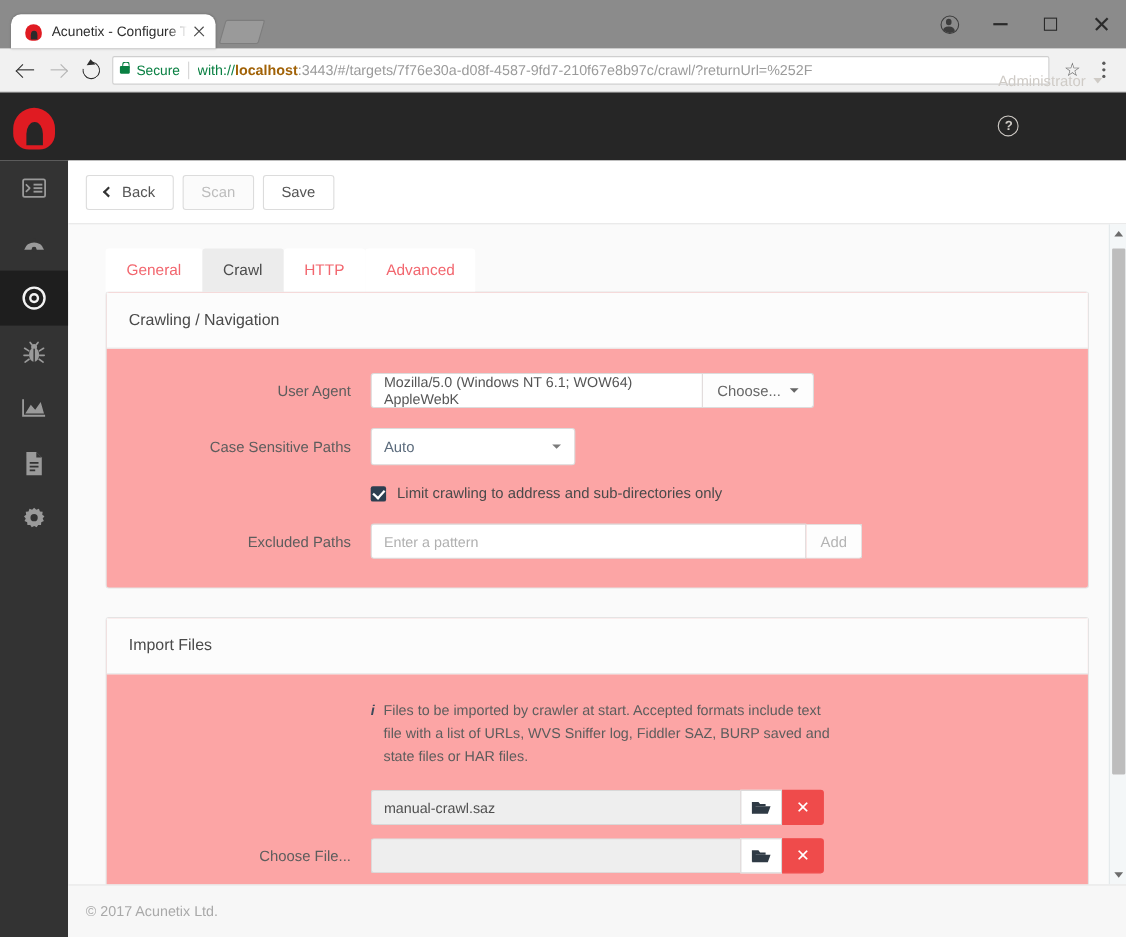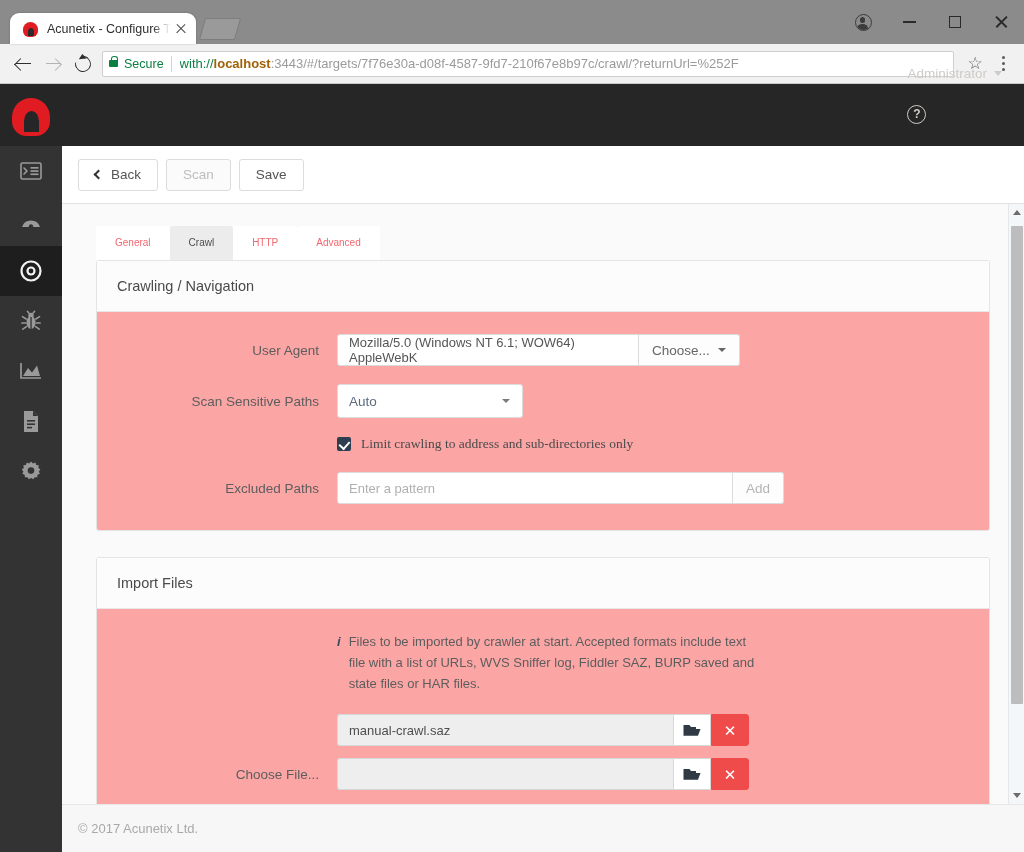--- a/index.html
+++ b/index.html
@@ -250,21 +250,21 @@
     width: 7px; height: 7px; border-left: 2px solid #333;
     border-bottom: 2px solid #333; transform: rotate(45deg); margin-right: 2px;
   }
 
   .scrollpane { height: 648px; overflow: hidden; position: relative; }
 
   .tabs {
     display: flex; padding: 22px 0 0 34px; background: #fafafa;
   }
   .utab {
-    padding: 11px 19px 12px; font-size: 10px; color: #f2676f;
+    padding: 11px 19px 12px; font-size: 14px; color: #f2676f;
     background: #fff; border-radius: 3px 3px 0 0;
   }
   .utab.active { color: #4c4c4c; background: #ececec; }
 
   .panel {
     margin: 0 34px 0 34px; background: #fca5a5; border: 1px solid #e4e4e4;
     border-radius: 3px;
   }
   .panel-head {
     padding: 17px 20px; border-bottom: 1px solid #e8e8e8;
@@ -300,21 +300,21 @@
 
   .sel {
     height: 34px; width: 186px; border: 1px solid #dcdcdc; border-radius: 3px;
     background: #fff; font-size: 13.5px; color: #5b6b7c;
     display: flex; align-items: center; padding: 0 11px; position: relative;
   }
   .sel .caret-dk {
     position: absolute; right: 12px; border-top-color: #7b7b7b;
   }
 
-  .chkrow { display: flex; align-items: center; margin: 0 0 20px 220px; font-family: Liberation Serif, serif; }
+  .chkrow { display: flex; align-items: center; margin: 0 0 20px 220px; }
   .chkbox {
     width: 14px; height: 14px; background: #2c3e50; border-radius: 2px;
     position: relative; margin-right: 10px; flex: 0 0 14px;
   }
   .chkbox::after {
     content: ""; position: absolute; left: 4px; top: 1.5px;
     width: 4.5px; height: 8px; border: solid #fff;
     border-width: 0 2px 2px 0; transform: rotate(42deg);
   }
   .chklabel { font-size: 13.5px; color: #4a4a4a; }
@@ -546,21 +546,21 @@
                 <div class="fctl">
                   <div class="inp" style="width:302px">Mozilla/5.0 (Windows NT 6.1; WOW64) AppleWebK</div>
                   <div class="addon">
                     <span>Choose...</span>
                     <span class="caret-dk"></span>
                   </div>
                 </div>
               </div>
 
               <div class="frow">
-                <div class="flabel">Scan Sensitive Paths</div>
+                <div class="flabel">Case Sensitive Paths</div>
                 <div class="sel">
                   <span>Auto</span>
                   <span class="caret-dk"></span>
                 </div>
               </div>
 
               <div class="chkrow">
                 <span class="chkbox"></span>
                 <span class="chklabel">Limit crawling to address and sub-directories only</span>
               </div>

